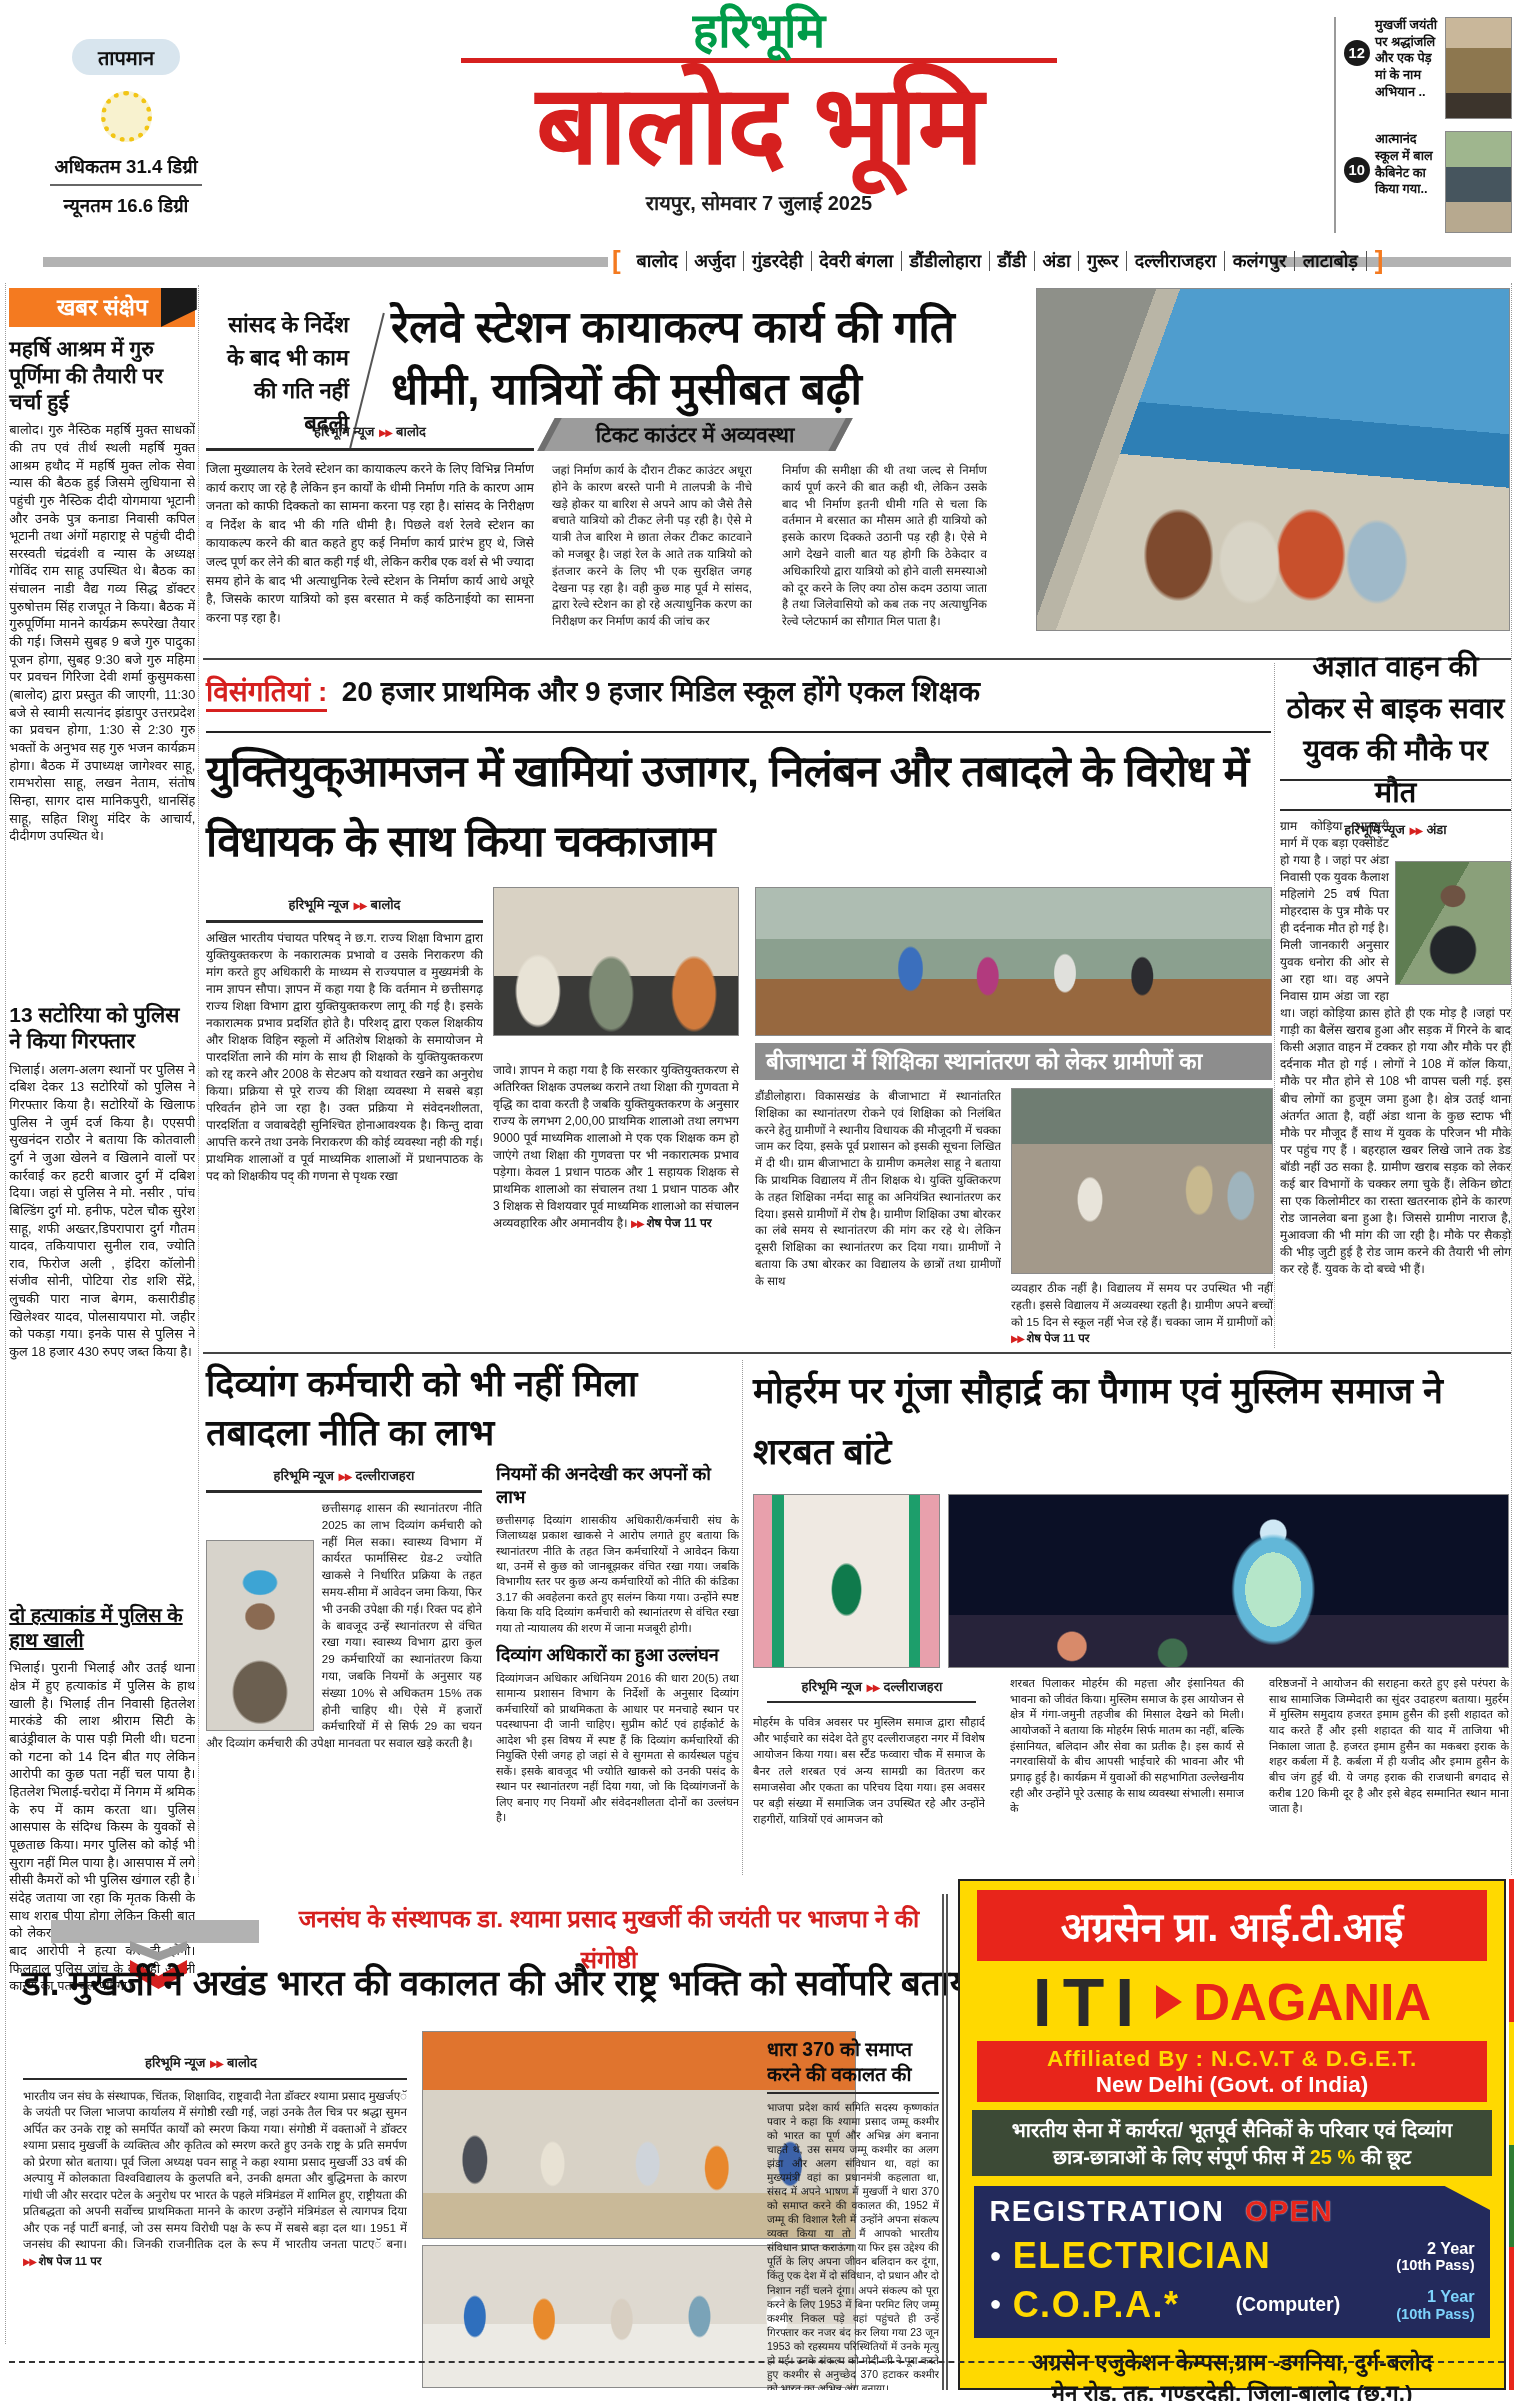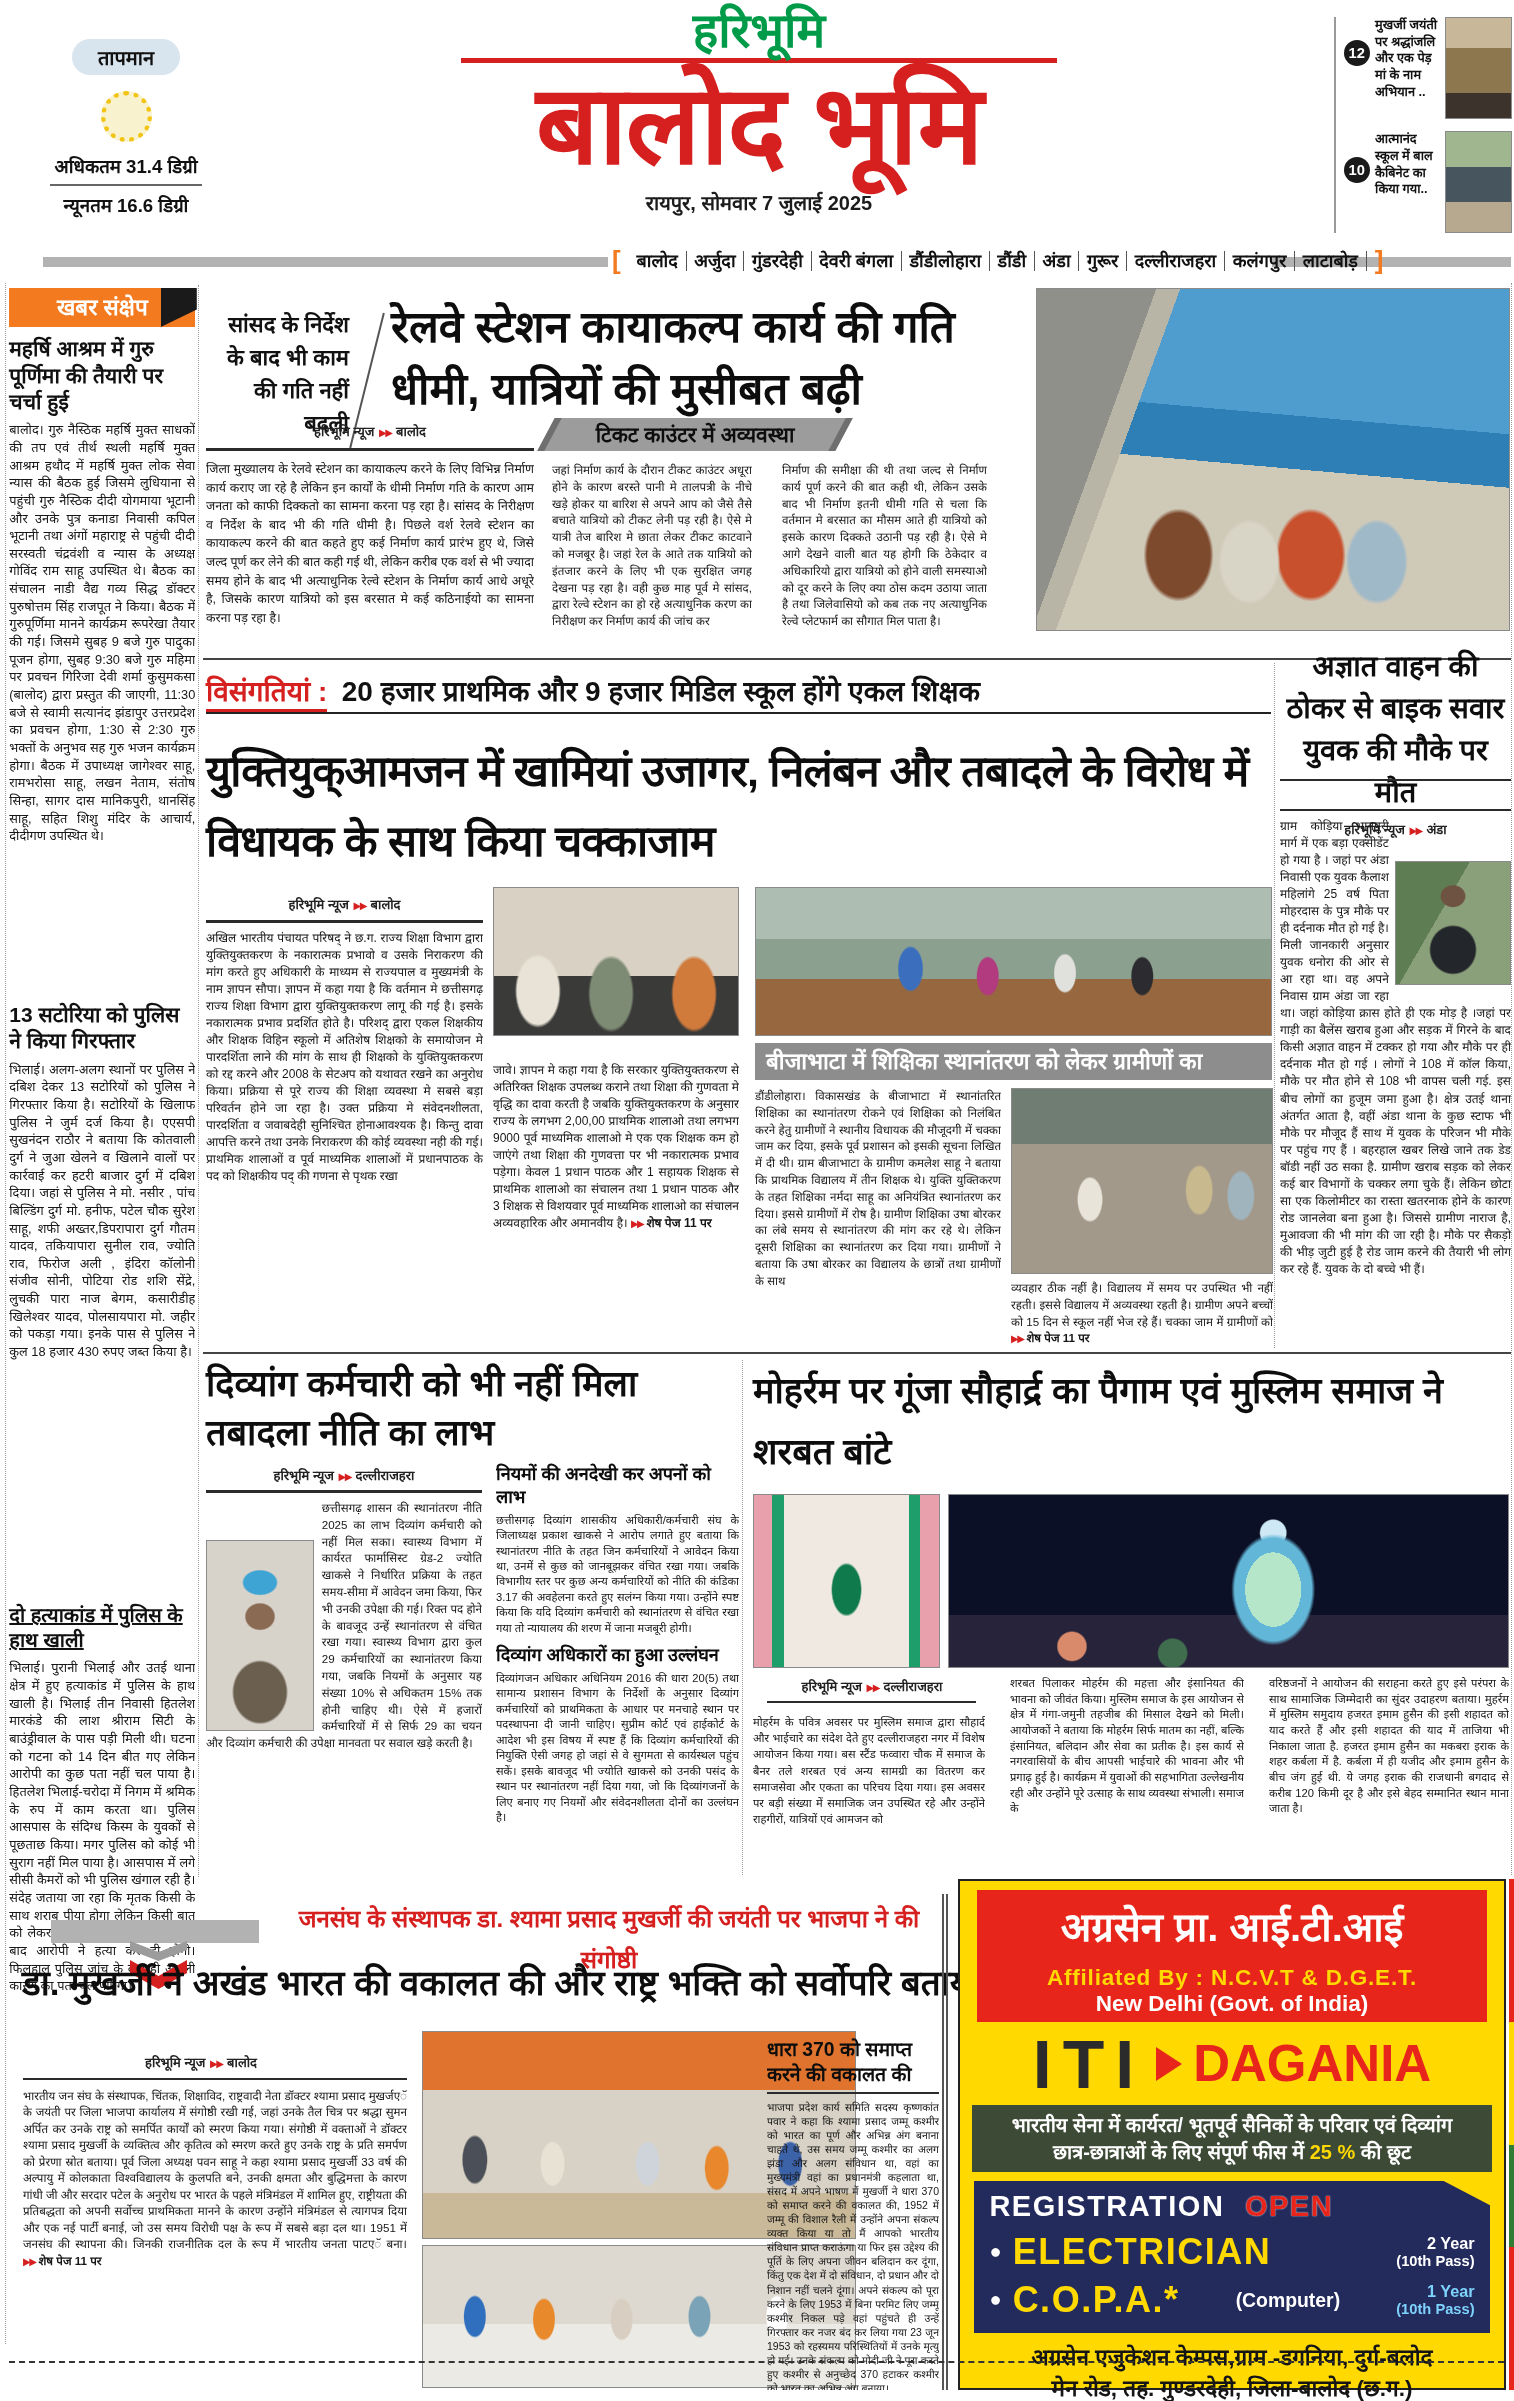--- a/index.html
+++ b/index.html
@@ -103,21 +103,21 @@
   <div class="abs" style="left:546px;top:418px;width:298px;height:33px;background:#9c9c9c;transform:skewX(-28deg);border-left:7px solid #6f6f6f;border-right:7px solid #6f6f6f;">
     <div style="transform:skewX(28deg);text-align:center;font-size:21px;font-weight:900;line-height:33px;color:#0d0d0d;">टिकट काउंटर में अव्यवस्था</div>
   </div>
 
   <div class="abs body-text" style="left:206px;top:460px;width:328px;height:194px;font-size:12.4px;line-height:1.5;">जिला मुख्यालय के रेलवे स्टेशन का कायाकल्प करने के लिए विभिन्न निर्माण कार्य कराए जा रहे है लेकिन इन कार्यों के धीमी निर्माण गति के कारण आम जनता को काफी दिक्कतो का सामना करना पड़ रहा है। सांसद के निरीक्षण व निर्देश के बाद भी की गति धीमी है। पिछले वर्श रेलवे स्टेशन का कायाकल्प करने की बात कहते हुए कई निर्माण कार्य प्रारंभ हुए थे, जिसे जल्द पूर्ण कर लेने की बात कही गई थी, लेकिन करीब एक वर्श से भी ज्यादा समय होने के बाद भी अत्याधुनिक रेल्वे स्टेशन के निर्माण कार्य आधे अधूरे है, जिसके कारण यात्रियो को इस बरसात मे कई कठिनाईयो का सामना करना पड़ रहा है।</div>
   <div class="abs body-text" style="left:552px;top:462px;width:200px;height:192px;font-size:11.6px;line-height:1.45;">जहां निर्माण कार्य के दौरान टीकट काउंटर अधूरा होने के कारण बरस्ते पानी मे तालपत्री के नीचे खड़े होकर या बारिश से अपने आप को जैसे तैसे बचाते यात्रियो को टीकट लेनी पड़ रही है। ऐसे मे यात्री तेज बारिश मे छाता लेकर टीकट काटवाने को मजबूर है। जहां रेल के आते तक यात्रियो को इंतजार करने के लिए भी एक सुरक्षित जगह देखना पड़ रहा है। वही कुछ माह पूर्व मे सांसद, द्वारा रेल्वे स्टेशन का हो रहे अत्याधुनिक करण का निरीक्षण कर निर्माण कार्य की जांच कर</div>
   <div class="abs body-text" style="left:782px;top:462px;width:205px;height:192px;font-size:11.6px;line-height:1.45;">निर्माण की समीक्षा की थी तथा जल्द से निर्माण कार्य पूर्ण करने की बात कही थी, लेकिन उसके बाद भी निर्माण इतनी धीमी गति से चला कि वर्तमान मे बरसात का मौसम आते ही यात्रियो को इसके कारण दिक्कते उठानी पड़ रही है। ऐसे मे आगे देखने वाली बात यह होगी कि ठेकेदार व अधिकारियो द्वारा यात्रियो को होने वाली समस्याओ को दूर करने के लिए क्या ठोस कदम उठाया जाता है तथा जिलेवासियो को कब तक नए अत्याधुनिक रेल्वे प्लेटफार्म का सौगात मिल पाता है।</div>
 
   <div class="abs" style="left:203px;top:658px;width:1308px;height:2.3px;background:#444;"></div>
 
-  <div class="abs" style="left:206px;top:671px;width:1065px;border-bottom:2.3px solid #222;padding-bottom:3px;">
+  <div class="abs" style="left:206px;top:671px;width:1065px;border-bottom:2.3px solid #222;padding-bottom:22px;">
     <span style="color:#d6201f;font-size:28px;font-weight:900;border-bottom:3.1px solid #d6201f;padding-bottom:1.5px;">विसंगतियां :</span>
     <span style="font-size:28px;font-weight:900;margin-left:11px;">20 हजार प्राथमिक और 9 हजार मिडिल स्कूल होंगे एकल शिक्षक</span>
   </div>
   <div class="abs headline" style="left:206px;top:737px;width:1067px;font-size:43px;line-height:1.62;letter-spacing:-0.8px;">युक्तियुक्आमजन में खामियां उजागर, निलंबन और तबादले के विरोध में विधायक के साथ किया चक्काजाम</div>
 
   <div class="abs byline" style="left:206px;top:895px;width:277px;text-align:center;">
     <span>हरिभूमि न्यूज</span><span class="red">▶▶</span><span>बालोद</span>
   </div>
   <div class="abs rule" style="left:206px;top:920px;width:277px;height:3.1px;"></div>
   <div class="abs body-text" style="left:206px;top:930px;width:277px;height:432px;font-size:12px;line-height:1.42;">अखिल भारतीय पंचायत परिषद् ने छ.ग. राज्य शिक्षा विभाग द्वारा युक्तियुक्तकरण के नकारात्मक प्रभावो व उसके निराकरण की मांग करते हुए अधिकारी के माध्यम से राज्यपाल व मुख्यमंत्री के नाम ज्ञापन सौपा। ज्ञापन में कहा गया है कि वर्तमान मे छत्तीसगढ़ राज्य शिक्षा विभाग द्वारा युक्तियुक्तकरण लागू की गई है। इसके नकारात्मक प्रभाव प्रदर्शित होते है।  परिशद् द्वारा एकल शिक्षकीय और शिक्षक विहिन स्कूलो में अतिशेष शिक्षको के समायोजन मे पारदर्शिता लाने की मांग के साथ ही शिक्षको के युक्तियुक्तकरण को रद्द करने और 2008 के सेटअप को यथावत रखने का अनुरोध किया। प्रक्रिया से पूरे राज्य की शिक्षा व्यवस्था मे सबसे बड़ा परिवर्तन होने जा रहा है। उक्त प्रक्रिया मे संवेदनशीलता, पारदर्शिता व जवाबदेही सुनिश्चित होनाआवश्यक है। किन्तु दावा आपत्ति करने तथा उनके निराकरण की कोई व्यवस्था नही की गई। प्राथमिक शालाओं व पूर्व माध्यमिक शालाओं में प्रधानपाठक के पद को शिक्षकीय पद् की गणना से पृथक रखा</div>
@@ -236,28 +236,28 @@
   <div class="abs" style="left:767px;top:2037px;width:172px;height:353px;overflow:hidden;">
     <div class="subhead" style="font-size:19.4px;line-height:1.3;">धारा 370 को समाप्त करने की वकालत की</div>
     <div class="rule" style="width:100%;height:1.5px;margin:4.6px 0 6.2px;"></div>
     <div class="body-text" style="font-size:10.5px;line-height:1.34;">भाजपा प्रदेश कार्य समिति सदस्य कृष्णकांत पवार ने कहा कि श्यामा प्रसाद जम्मू कश्मीर को भारत का पूर्ण और अभिन्न अंग बनाना चाहते थे, उस समय जम्मू कश्मीर का अलग झंडा और अलग संविधान था, वहां का मुख्यमंत्री वहां का प्रधानमंत्री कहलाता था, संसद में अपने भाषण में मुखर्जी ने धारा 370 को समाप्त करने की वकालत की, 1952 में जम्मू की विशाल रैली में उन्होंने अपना संकल्प व्यक्त किया या तो मैं आपको भारतीय संविधान प्राप्त कराऊंगा या फिर इस उद्देश्य की पूर्ति के लिए अपना जीवन बलिदान कर दूंगा, किंतु एक देश में दो संविधान, दो प्रधान और दो निशान नहीं चलने दूंगा। अपने संकल्प को पूरा करने के लिए 1953 में बिना परमिट लिए जम्मू कश्मीर निकल पड़े वहां पहुंचते ही उन्हें गिरफ्तार कर नजर बंद कर लिया गया 23 जून 1953 को रहस्यमय परिस्थितियों में उनके मृत्यु हो गई। उनके संकल्प को मोदी जी ने पूरा करते हुए कश्मीर से अनुच्छेद 370 हटाकर कश्मीर को भारत का अभिन्न अंग बनाया।</div>
   </div>
 
   <div class="abs" style="left:942px;top:1894px;width:6.2px;height:496px;border-left:2.3px solid #555;border-right:2.3px solid #555;"></div>
 
   <div class="abs" style="left:958px;top:1879px;width:548px;height:511px;background:#ffd900;border:2.3px solid #222;padding:9.3px 12.4px 6.2px;">
     <div style="background:#e8251b;color:#fff;font-size:40px;font-weight:900;text-align:center;padding:7.7px 3.1px;margin:0 4.6px;">अग्रसेन प्रा. आई.टी.आई</div>
-    <div style="background:#e8251b;text-align:center;padding:4.6px 3.1px;margin:0 4.6px;">
-      <div style="color:#ffd900;font-size:22.5px;font-weight:900;letter-spacing:0.8px;">Affiliated By : N.C.V.T &amp; D.G.E.T.</div>
-      <div style="color:#fff;font-size:22.5px;font-weight:900;">New Delhi (Govt. of India)</div>
-    </div>
     <div style="display:flex;align-items:center;justify-content:center;gap:11px;margin:7.7px 0 4.6px;">
       <span style="font-size:68px;font-weight:900;letter-spacing:11px;color:#2b2b2b;line-height:1;">ITI</span>
       <span style="width:0;height:0;border-top:17px solid transparent;border-bottom:17px solid transparent;border-left:26px solid #e8251b;display:inline-block;"></span>
       <span style="font-size:51px;font-weight:900;color:#e8251b;line-height:1;">DAGANIA</span>
+    </div>
+    <div style="background:#e8251b;text-align:center;padding:4.6px 3.1px;margin:0 4.6px;">
+      <div style="color:#ffd900;font-size:22.5px;font-weight:900;letter-spacing:0.8px;">Affiliated By : N.C.V.T &amp; D.G.E.T.</div>
+      <div style="color:#fff;font-size:22.5px;font-weight:900;">New Delhi (Govt. of India)</div>
     </div>
     <div style="background:#3c4a36;text-align:center;padding:6.2px 3.1px;margin:7.7px 0 0;">
       <div style="color:#fff;font-size:20px;font-weight:800;">भारतीय सेना में कार्यरत/ भूतपूर्व सैनिकों के परिवार एवं दिव्यांग</div>
       <div style="color:#fff;font-size:20px;font-weight:800;">
         <span>छात्र-छात्राओं के लिए संपूर्ण फीस में </span><span style="color:#ffd900;">25 %</span><span> की छूट</span>
       </div>
     </div>
     <div style="background:#232a5c;margin:9.3px 1.5px 0;padding:9.3px 15.5px 12.4px;clip-path:polygon(0 0,91% 0,100% 16%,100% 100%,0 100%);">
       <div style="font-size:29px;font-weight:900;letter-spacing:1.5px;">
         <span style="color:#fff;">REGISTRATION</span>

